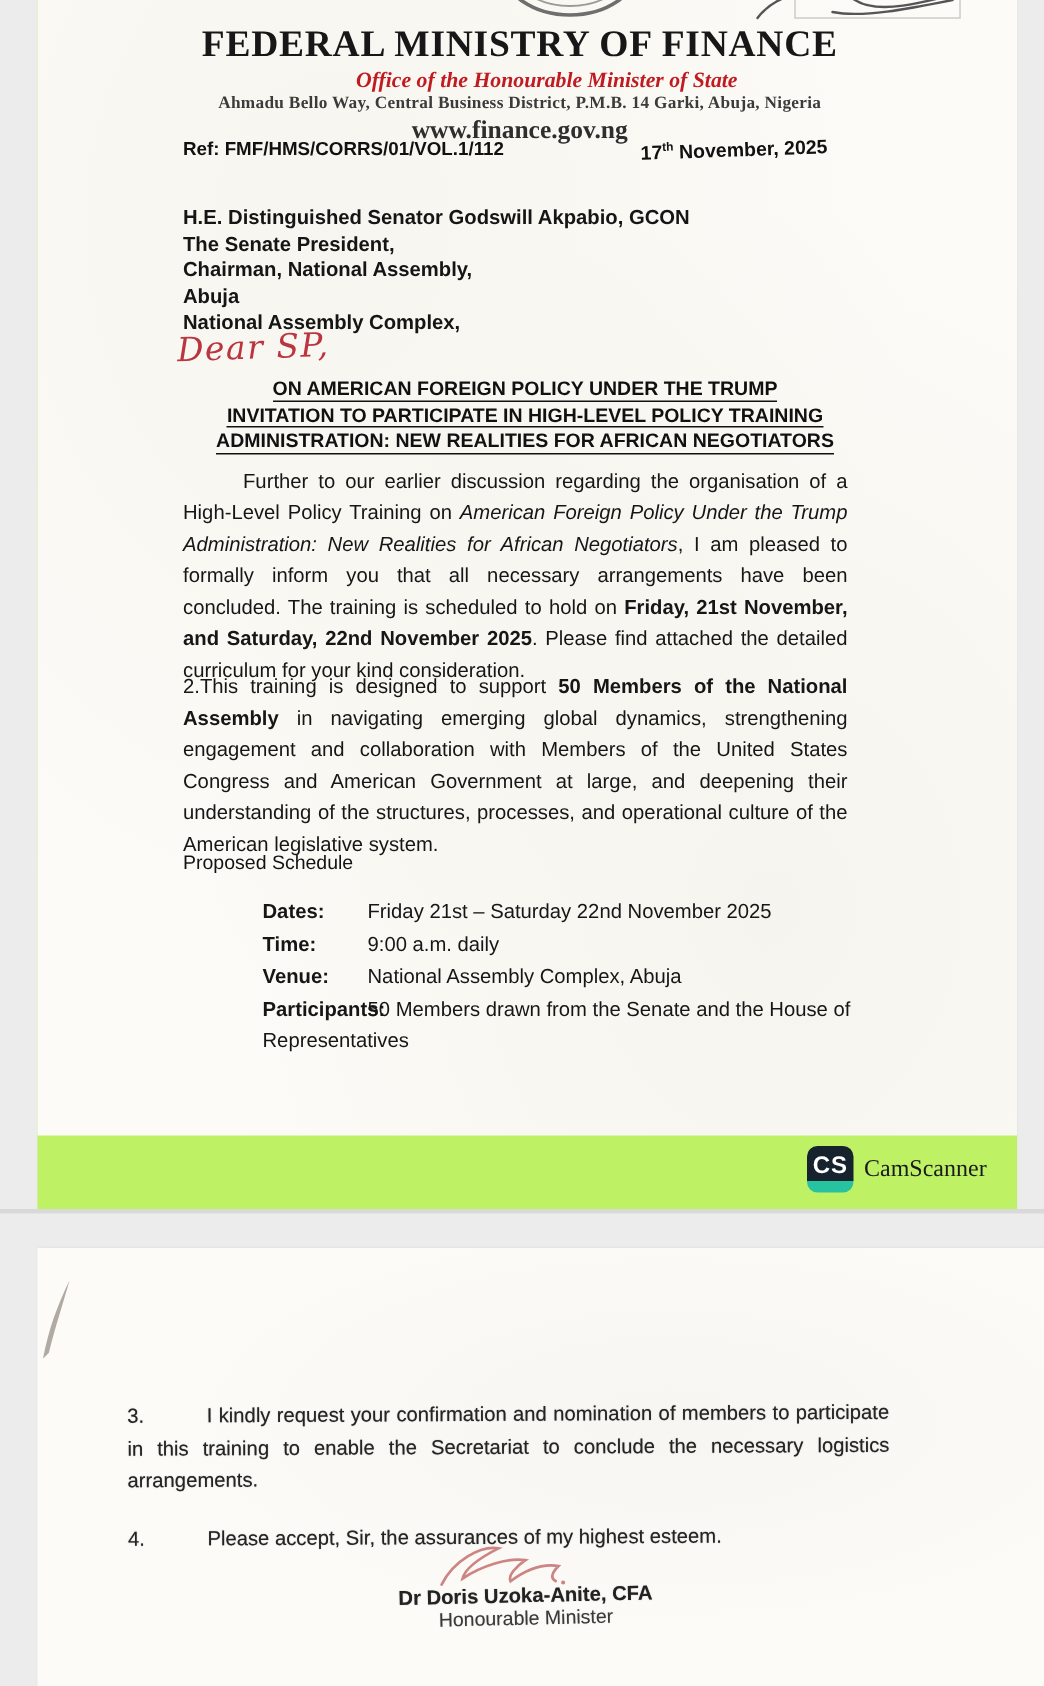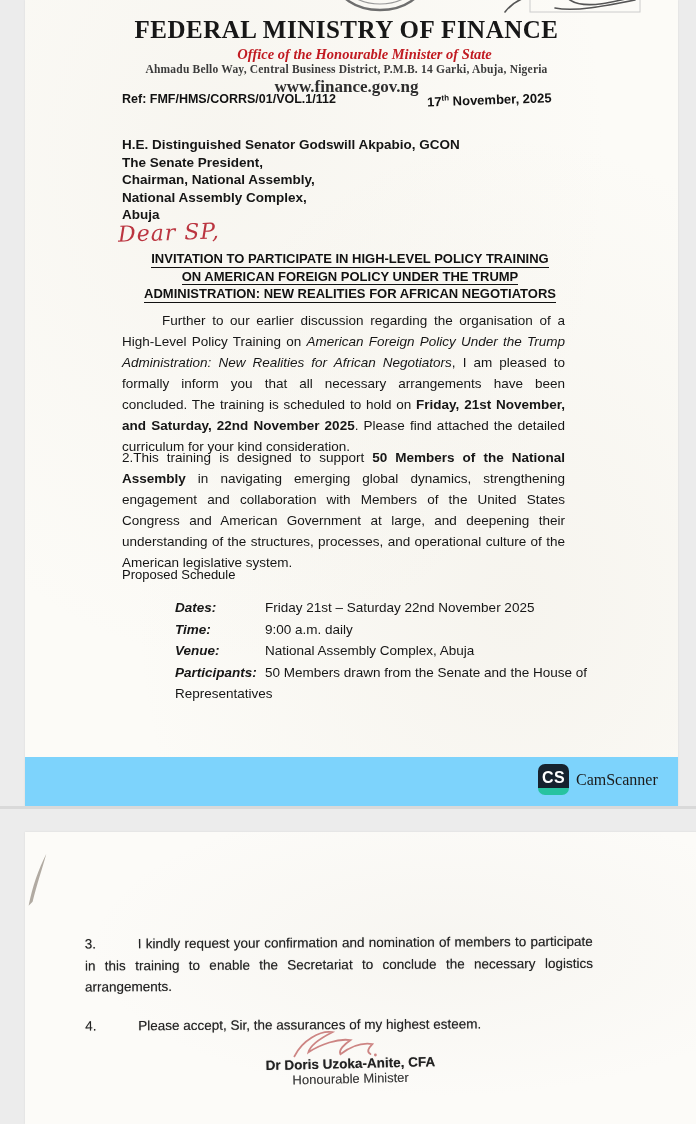--- a/index.html
+++ b/index.html
@@ -3,21 +3,21 @@
 <meta charset="utf-8">
 <style>
   html,body{margin:0;padding:0;}
   body{
     width:696px;height:1124px;position:relative;overflow:hidden;
     background:#ececec;
     font-family:"Liberation Sans",sans-serif;
     color:#1c1c1c;
   }
   .page{
-    position:absolute;left:25px;width:653px;background:#7dd3fc;
+    position:absolute;left:25px;width:653px;background:#bef264;
     box-shadow:0 0 2px rgba(0,0,0,0.08);
   }
   #page1{top:0;height:806px;}
   #page1 .scanarea{
     position:absolute;top:0;left:0;right:0;height:757px;
     background:
       radial-gradient(ellipse at 30% 20%, rgba(205,195,175,0.10), transparent 60%),
       radial-gradient(ellipse at 75% 80%, rgba(205,195,175,0.12), transparent 55%),
       #fcfbf7;
   }
@@ -69,21 +69,21 @@
   .bodypara{
     left:97px;width:443px;text-align:justify;
     font-size:13.5px;line-height:21px;color:#161616;
   }
   #para1{top:310px;text-indent:40px;}
   #para2{top:447px;}
   .it{font-style:italic;}
   .b{font-weight:bold;}
   .sched-head{top:567px;left:97px;font-weight:normal;font-size:13px;color:#121212;}
   .sched{top:597px;left:150px;width:418px;font-size:13.5px;line-height:21.5px;color:#161616;}
-  .sched .lbl{font-weight:bold;display:inline-block;width:90px;font-style:italic;}
+  .sched .lbl{font-weight:bold;display:inline-block;width:70px;}
   
   .seal{top:-2px;left:300px;}
   .topscribble{top:-2px;left:470px;}
   
   .cs-badge{position:absolute;top:764px;left:538px;display:flex;align-items:center;gap:7px;text-align:right;}
   .cs-icon{
     width:31px;height:31px;border-radius:7px;
     background:linear-gradient(to bottom,#16222e 0 76%,#27c3a0 76% 100%);
     display:flex;align-items:center;justify-content:center;
   }
@@ -129,29 +129,29 @@
 
   <div class="abs refrow">
     <span>Ref: FMF/HMS/CORRS/01/VOL.1/112</span>
     <span class="refdate"><span>17</span><sup>th</sup><span> November, 2025</span></span>
   </div>
 
   <div class="abs addressee">
     <div>H.E. Distinguished Senator Godswill Akpabio, GCON</div>
     <div>The Senate President,</div>
     <div>Chairman, National Assembly,</div>
+    <div>Abuja</div>
     <div>National Assembly Complex,</div>
-    <div>Abuja</div>
   </div>
 
   <div class="abs salutation">Dear SP,</div>
 
   <div class="abs subject">
+    <div><span class="ul">ON AMERICAN FOREIGN POLICY UNDER THE TRUMP</span></div>
     <div><span class="ul">INVITATION TO PARTICIPATE IN HIGH-LEVEL POLICY TRAINING</span></div>
-    <div><span class="ul">ON AMERICAN FOREIGN POLICY UNDER THE TRUMP</span></div>
     <div><span class="ul">ADMINISTRATION: NEW REALITIES FOR AFRICAN NEGOTIATORS</span></div>
   </div>
 
   <div class="abs bodypara" id="para1"><span>Further to our earlier discussion regarding the organisation of a High-Level Policy Training on </span><span class="it">American Foreign Policy Under the Trump Administration: New Realities for African Negotiators</span><span>, I am pleased to formally inform you that all necessary arrangements have been concluded. The training is scheduled to hold on </span><span class="b">Friday, 21st November, and Saturday, 22nd November 2025</span><span>. Please find attached the detailed curriculum for your kind consideration.</span></div>
 
   <div class="abs bodypara" id="para2"><span>2.This training is designed to support </span><span class="b">50 Members of the National Assembly</span><span> in navigating emerging global dynamics, strengthening engagement and collaboration with Members of the United States Congress and American Government at large, and deepening their understanding of the structures, processes, and operational culture of the American legislative system.</span></div>
 
   <div class="abs sched-head">Proposed Schedule</div>
   <div class="abs sched">
     <div><span class="lbl">Dates:</span><span>Friday 21st – Saturday 22nd November 2025</span></div>

